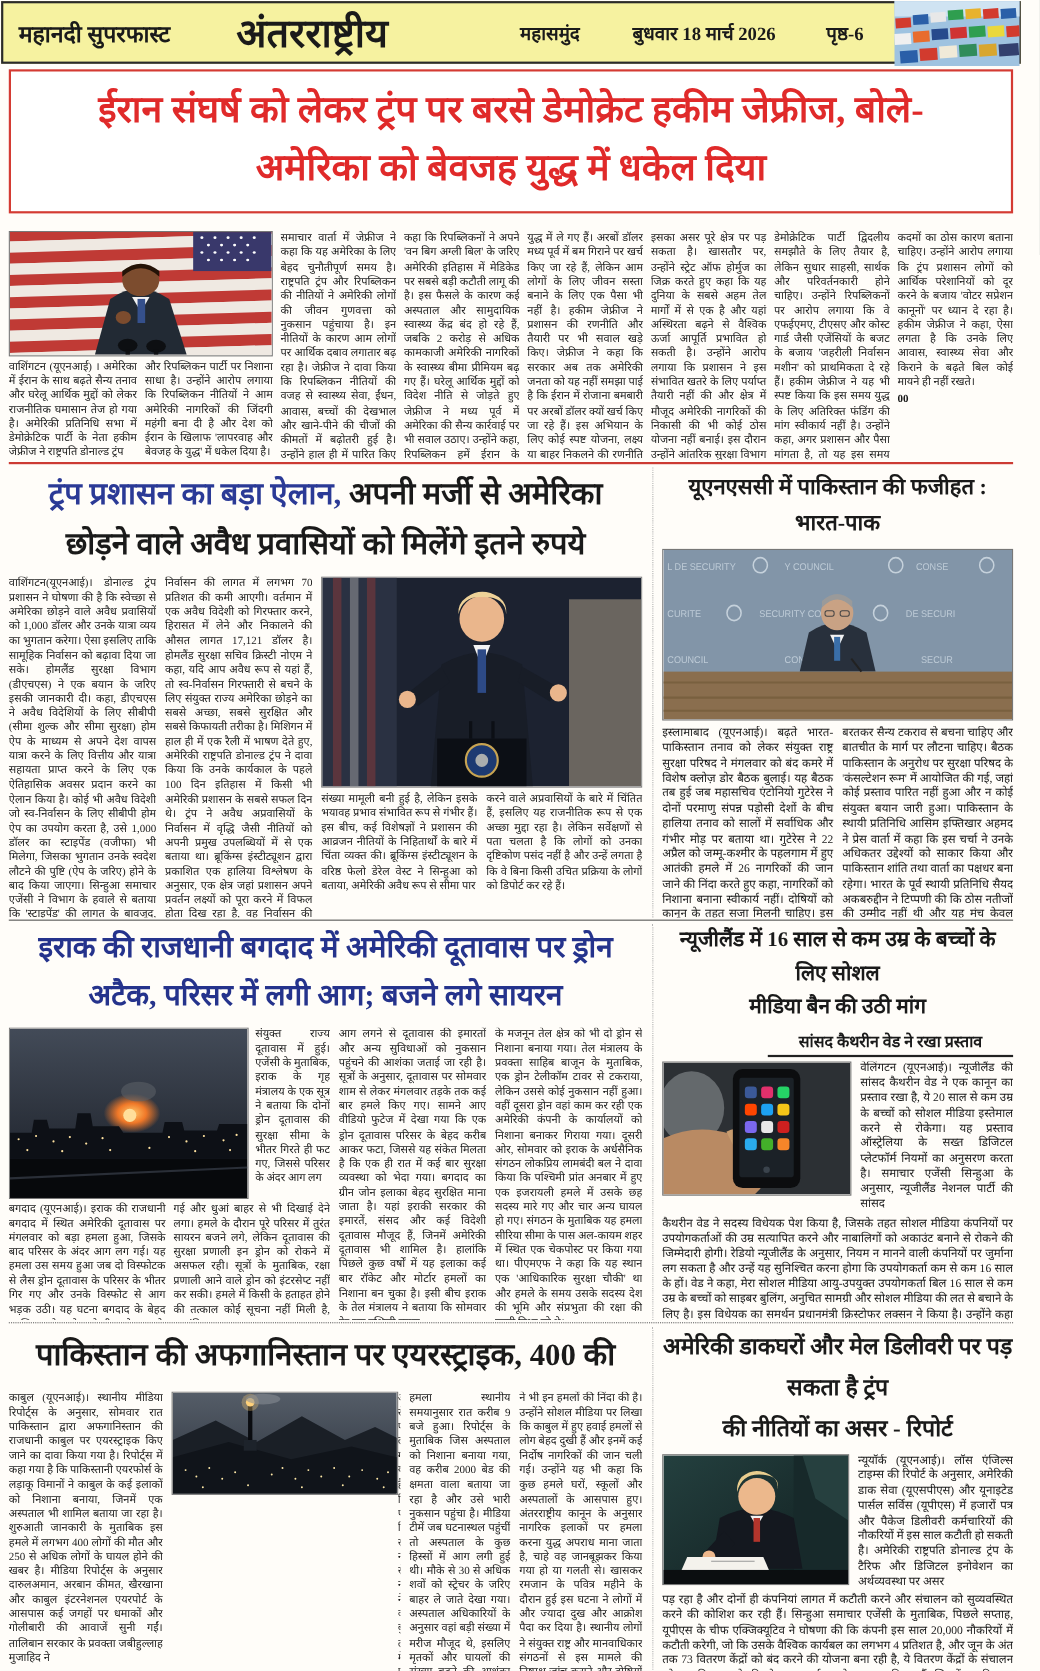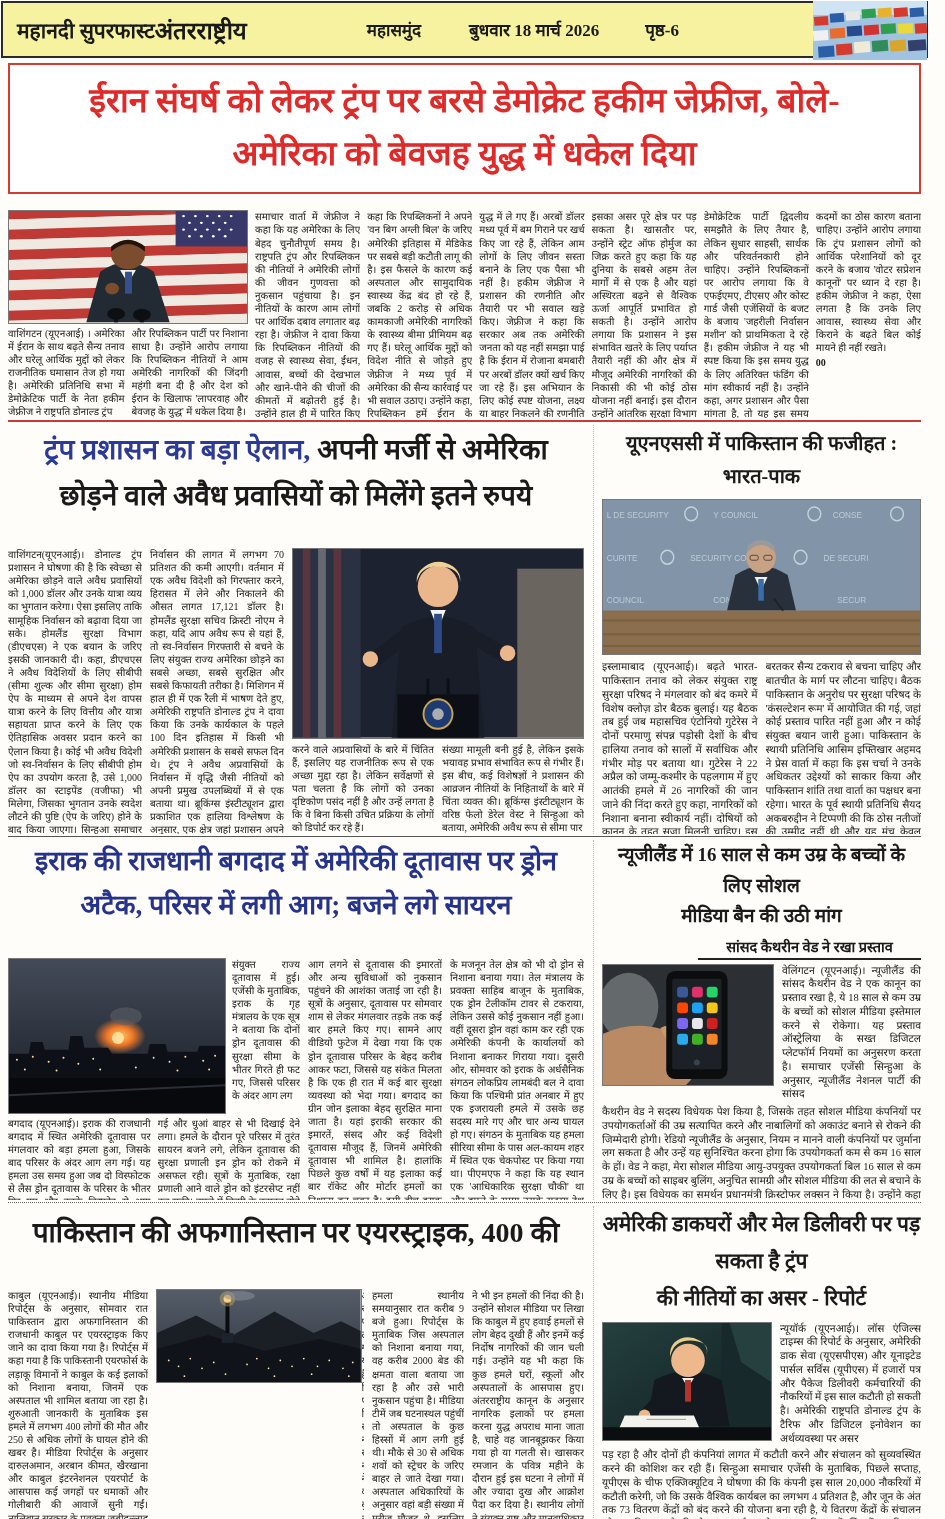--- a/index.html
+++ b/index.html
@@ -10,21 +10,21 @@
     position:relative; overflow:hidden; padding:0 16px 2px 0;
   }
   
   .masthead {
     height:57px; margin:1px 1px 0 1px; background:#f6f2a0;
     border:2px solid #2a2a2a; display:flex; align-items:center;
     padding:0 122px 0 14px; position:relative;
   }
   .masthead .mh-item { white-space:nowrap; font-weight:bold; }
   .mh-brand   { font-size:21px; }
-  .mh-section { font-size:24px; }
+  .mh-section { font-size:36px; margin-left:60px; }
   .mh-city    { font-size:17px; margin-left:120px; }
   .mh-date    { font-size:17px; margin-left:48px; }
   .mh-page    { font-size:17px; margin-left:46px; }
   .mh-flags { position:absolute; right:-1px; top:-2px; width:114px; height:59px; }
   
   .lead-box {
     margin:5px 8px 16px 8px; border:2px solid #d43b33; background:#fff;
     text-align:center; padding:10px 6px 12px 6px;
   }
   .lead-box .hl { color:#e02a2a; font-weight:bold; font-size:34px; line-height:1.55; }
@@ -40,21 +40,21 @@
   .a1 { margin:2px 8px 0 8px; display:flex; gap:7px; height:208px; }
   .a1-left { flex:0 0 240px; display:flex; flex-direction:column; }
   .a1-photo { height:134px; border:1px solid #888; margin-bottom:3px; }
   .a1-photo svg, .photo svg { display:block; width:100%; height:100%; }
   .a1-lcols { display:flex; gap:7px; flex:1; }
   .a1-lcols .col { flex:1; }
   .a1 > .col { flex:1; }
   .endmark { display:block; font-weight:bold; margin-top:2px; }
   
   .secrow { display:flex; margin:3px 8px 0 8px; gap:9px; }
-  .half-l { flex:0 0 576px; display:flex; flex-direction:column;gap:24px; }
+  .half-l { flex:0 0 576px; display:flex; flex-direction:column; }
   .half-r { flex:1; display:flex; flex-direction:column; border-left:1px dotted #b5b5b5; padding-left:8px;justify-content:center; }
   .photo { border:1px solid #777; overflow:hidden; }
   
   .sec2 { height:409px; }
   .a2-head { text-align:center; font-weight:bold; font-size:28px; line-height:1.62; margin:2px 0 6px 0; }
   .a2-head .blue { color:#2b3a96; }
   .a2-body { display:flex; gap:8px; flex:1; overflow:hidden; }
   .a2-body .c { flex:0 0 134px; }
   .a2-right { flex:1; display:flex; flex-direction:column; }
   .a2-photo { height:192px; margin-bottom:4px; }
@@ -241,22 +241,22 @@
               <circle cx="80" cy="112" r="8" fill="#eab68c"></circle>
                 <circle cx="222" cy="106" r="8" fill="#eab68c"></circle>
               <rect x="108" y="148" width="84" height="44" fill="#0c0f15"></rect>
               <circle cx="150" cy="168" r="15" fill="#1d3a72" stroke="#c8a452" stroke-width="2"></circle>
               <circle cx="150" cy="168" r="6" fill="#e8e0c8" opacity="0.7"></circle>
               <rect x="138" y="132" width="3" height="16" fill="#0c0f15"></rect>
                 <rect x="159" y="132" width="3" height="16" fill="#0c0f15"></rect>
             </svg>
           </div>
           <div class="a2-rcols">
+            <div class="col">संख्या मामूली बनी हुई है, लेकिन इसके भयावह प्रभाव संभावित रूप से गंभीर हैं। इस बीच, कई विशेषज्ञों ने प्रशासन की आव्रजन नीतियों के निहितार्थों के बारे में चिंता व्यक्त की। ब्रूकिंग्स इंस्टीट्यूशन के वरिष्ठ फेलो डेरेल वेस्ट ने सिन्हुआ को बताया, अमेरिकी अवैध रूप से सीमा पार</div>
             <div class="col">करने वाले अप्रवासियों के बारे में चिंतित हैं, इसलिए यह राजनीतिक रूप से एक अच्छा मुद्दा रहा है। लेकिन सर्वेक्षणों से पता चलता है कि लोगों को उनका दृष्टिकोण पसंद नहीं है और उन्हें लगता है कि वे बिना किसी उचित प्रक्रिया के लोगों को डिपोर्ट कर रहे हैं।</div>
-            <div class="col">संख्या मामूली बनी हुई है, लेकिन इसके भयावह प्रभाव संभावित रूप से गंभीर हैं। इस बीच, कई विशेषज्ञों ने प्रशासन की आव्रजन नीतियों के निहितार्थों के बारे में चिंता व्यक्त की। ब्रूकिंग्स इंस्टीट्यूशन के वरिष्ठ फेलो डेरेल वेस्ट ने सिन्हुआ को बताया, अमेरिकी अवैध रूप से सीमा पार</div>
           </div>
         </div>
       </div>
     </div>
     <div class="half-r">
       <div class="un-head">
         <span>यूएनएससी में पाकिस्तान की फजीहत : भारत-पाक</span><br>
       </div>
       <div class="un-photo photo">
         <svg viewBox="0 0 345 156" preserveAspectRatio="none">
@@ -391,21 +391,21 @@
               <rect x="75" y="54" width="11" height="11" rx="3" fill="#7b68ee"></rect>
                 <rect x="90" y="54" width="11" height="11" rx="3" fill="#e8e8e8"></rect>
                 <rect x="105" y="54" width="11" height="11" rx="3" fill="#cd201f"></rect>
               <rect x="75" y="70" width="11" height="11" rx="3" fill="#2aabee"></rect>
                 <rect x="90" y="70" width="11" height="11" rx="3" fill="#43b02a"></rect>
                 <rect x="105" y="70" width="11" height="11" rx="3" fill="#f58529"></rect>
             </g>
             <circle cx="95" cy="99" r="3" fill="#3a434c"></circle>
           </svg>
         </div>
-        <div class="col nz-beside">वेलिंगटन (यूएनआई)। न्यूजीलैंड की सांसद कैथरीन वेड ने एक कानून का प्रस्ताव रखा है, ये 18 साल से कम उम्र के बच्चों को सोशल मीडिया इस्तेमाल करने से रोकेगा। यह प्रस्ताव ऑस्ट्रेलिया के सख्त डिजिटल प्लेटफॉर्म नियमों का अनुसरण करता है। समाचार एजेंसी सिन्हुआ के अनुसार, न्यूजीलैंड नेशनल पार्टी की सांसद</div>
+        <div class="col nz-beside">वेलिंगटन (यूएनआई)। न्यूजीलैंड की सांसद कैथरीन वेड ने एक कानून का प्रस्ताव रखा है, ये 20 साल से कम उम्र के बच्चों को सोशल मीडिया इस्तेमाल करने से रोकेगा। यह प्रस्ताव ऑस्ट्रेलिया के सख्त डिजिटल प्लेटफॉर्म नियमों का अनुसरण करता है। समाचार एजेंसी सिन्हुआ के अनुसार, न्यूजीलैंड नेशनल पार्टी की सांसद</div>
       </div>
       <div class="col nz-body">कैथरीन वेड ने सदस्य विधेयक पेश किया है, जिसके तहत सोशल मीडिया कंपनियों पर उपयोगकर्ताओं की उम्र सत्यापित करने और नाबालिगों को अकाउंट बनाने से रोकने की जिम्मेदारी होगी। रेडियो न्यूजीलैंड के अनुसार, नियम न मानने वाली कंपनियों पर जुर्माना लग सकता है और उन्हें यह सुनिश्चित करना होगा कि उपयोगकर्ता कम से कम 16 साल के हों। वेड ने कहा, मेरा सोशल मीडिया आयु-उपयुक्त उपयोगकर्ता बिल 16 साल से कम उम्र के बच्चों को साइबर बुलिंग, अनुचित सामग्री और सोशल मीडिया की लत से बचाने के लिए है। इस विधेयक का समर्थन प्रधानमंत्री क्रिस्टोफर लक्सन ने किया है। उन्होंने कहा कि वे इसे सरकारी बिल के रूप में अपनाने के लिए तैयार हैं, यह एक ऐसा कदम है जो संसद के माध्यम से इसकी प्रगति को तेज करेगा। लक्सन ने कहा, यह राजनीतिक मुद्दा नहीं, बल्कि न्यूजीलैंड का मुद्दा है और वे सभी दलों का समर्थन चाहते हैं। न्यूजीलैंड का प्रस्तावित कानून ऑस्ट्रेलिया में लागू कानून पर आधारित है। अगर यह पास होता है, तो कुछ प्लेटफॉर्म्स को आयु-प्रतिबंधित घोषित किया जा सकेगा और कानून लागू होने के तीन साल बाद इसके प्रभाव की समीक्षा होगी। ऑस्ट्रेलिया का 16 साल से कम उम्र के बच्चों के लिए सोशल मीडिया प्रतिबंध बिल दुनिया में पहला है, जिसे नवंबर 2024 में सीनेट में पास किया था। इसके तहत, सोशल मीडिया कंपनियां जो 16 साल से कम उम्र के ऑस्ट्रेलियाई बच्चों को अपनी सेवाएं इस्तेमाल करने से रोकने में विफल रहेंगी, उन्हें लाखों डॉलर का जुर्माना देना होगा। कानून के अनुसार, न्यूनतम आयु सीमा लागू करने की जिम्मेदारी सोशल मीडिया कंपनियों पर है, न कि बच्चों, माता-पिता या अभिभावकों पर है। जो कंपनियां बार-बार आयु सीमा लागू करने में असफल रहेंगी, उन्हें 50 मिलियन ऑस्ट्रेलियाई डॉलर (लगभग 32.5 मिलियन अमेरिकी डॉलर) तक का जुर्माना देना पड़ सकता है।</div>
     </div>
   </section>
 
   <div class="hr-dot"></div>
 
   <section class="secrow sec4">
     <div class="half-l">
       <div class="pk-head">

